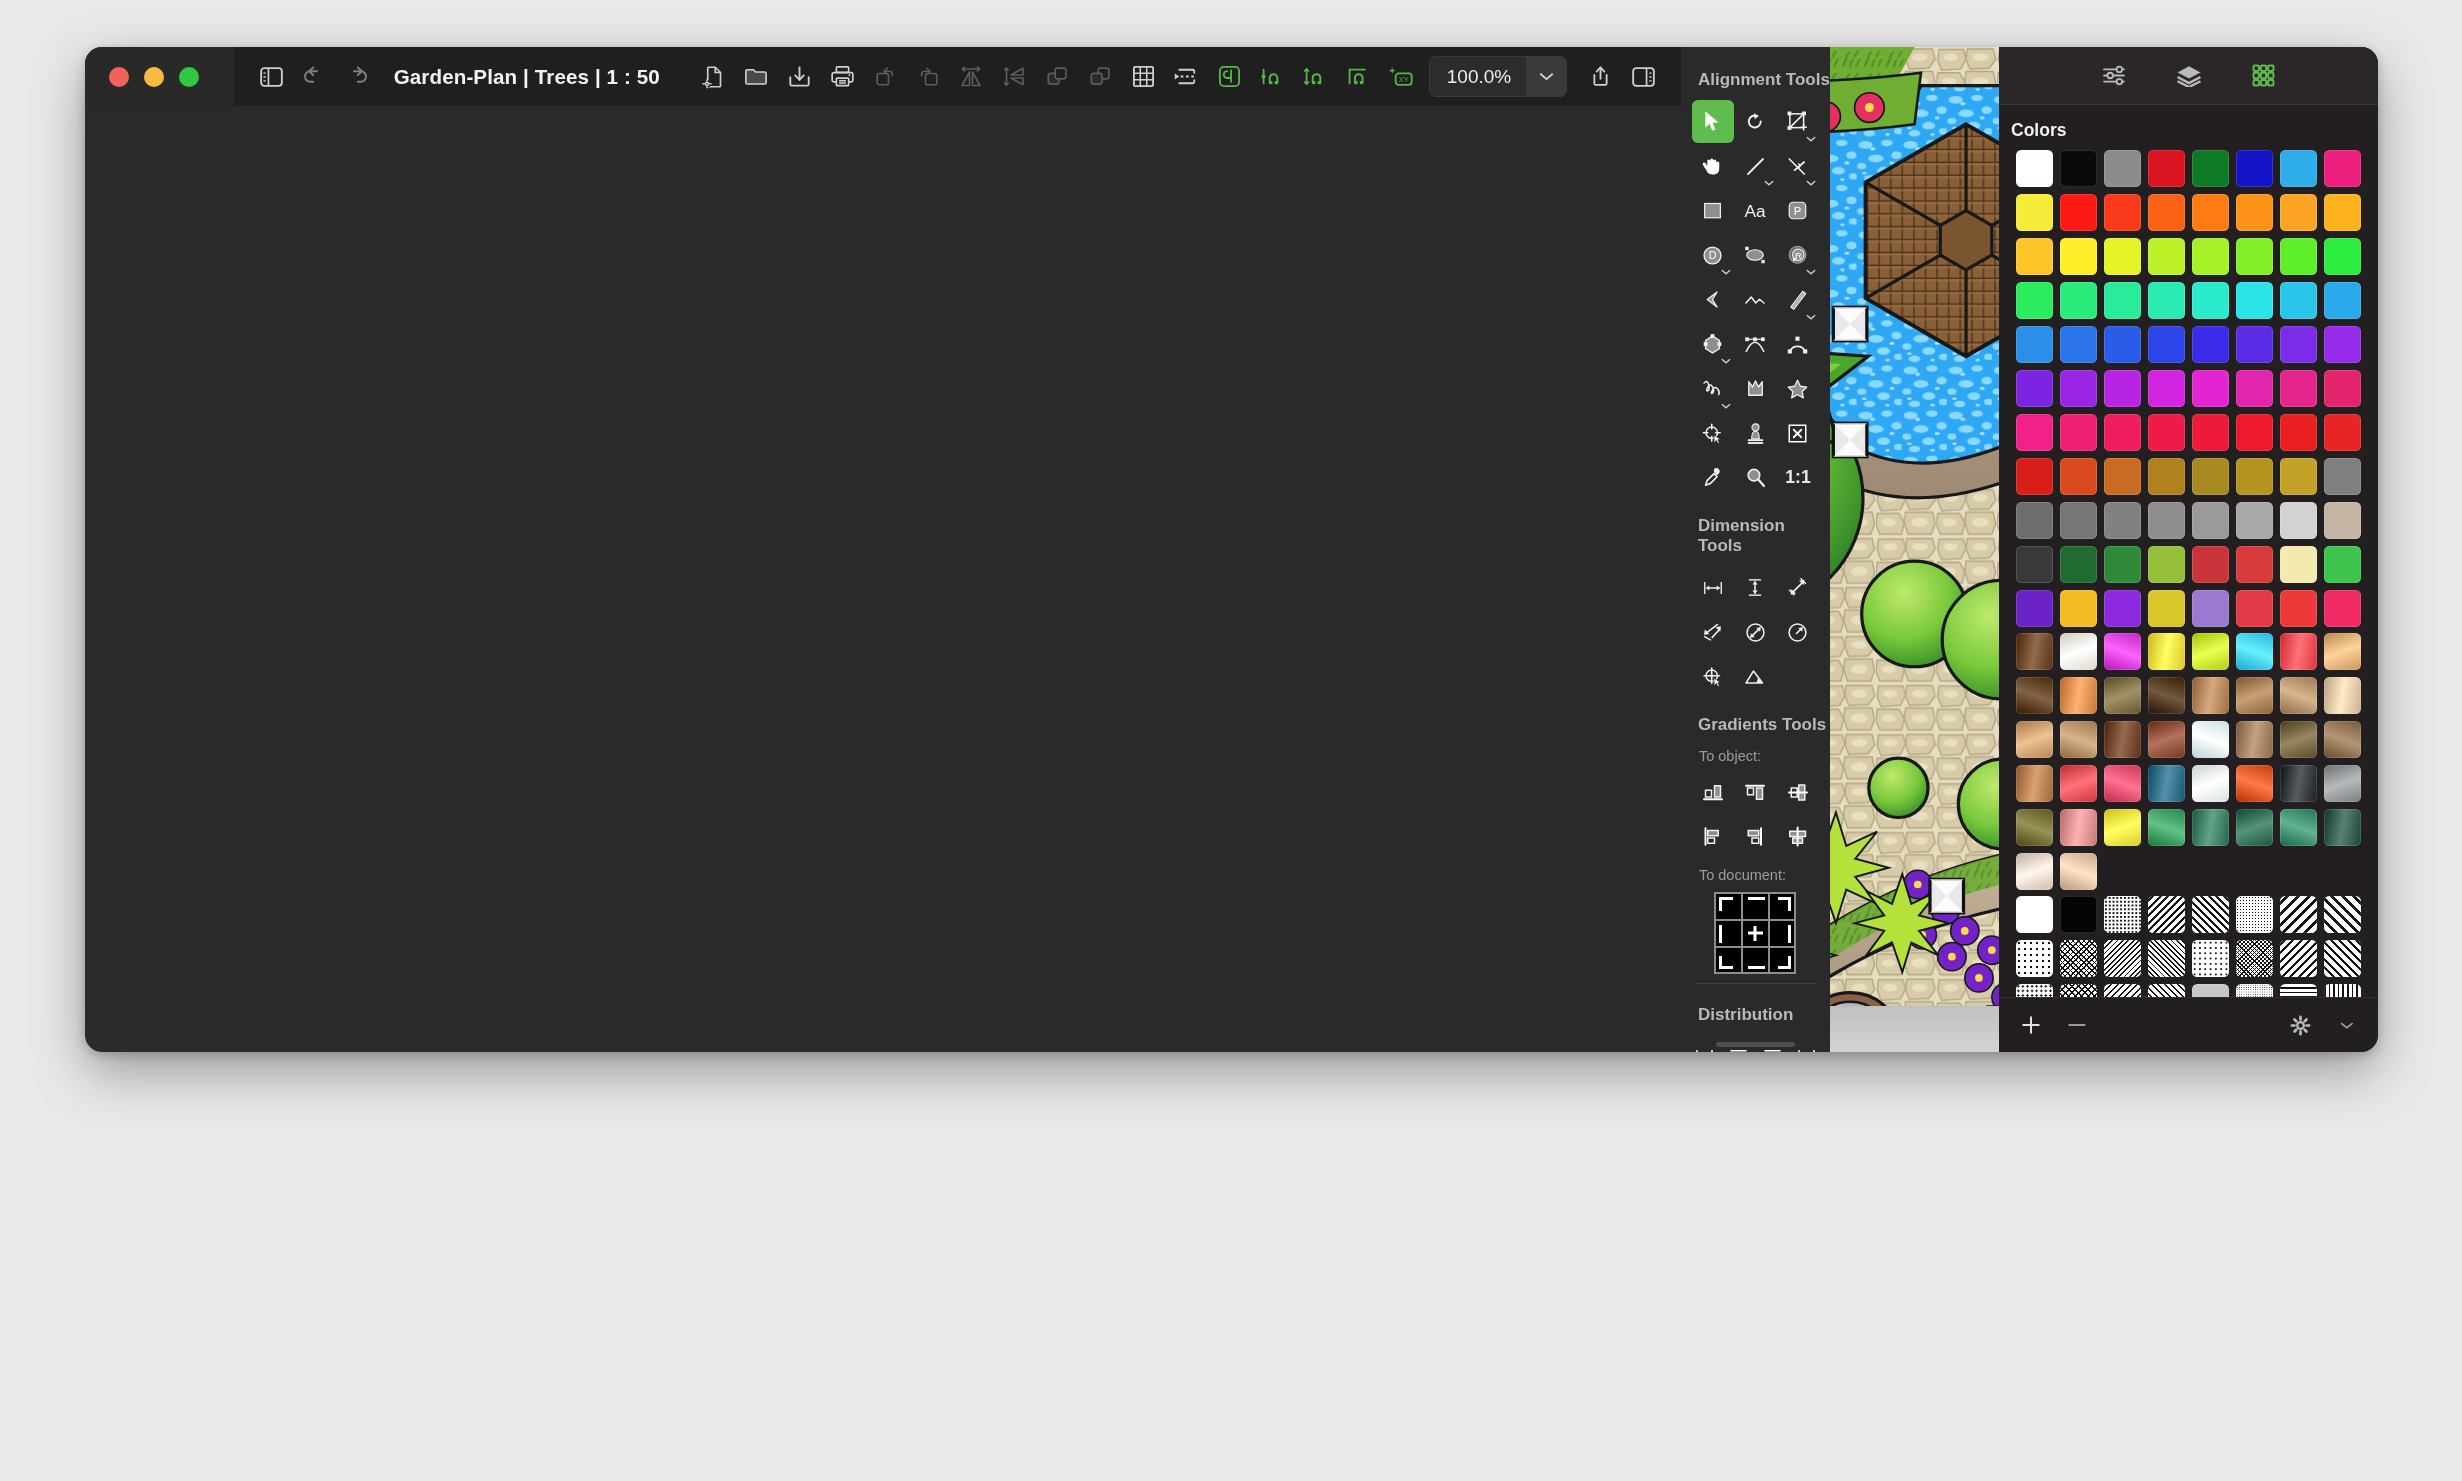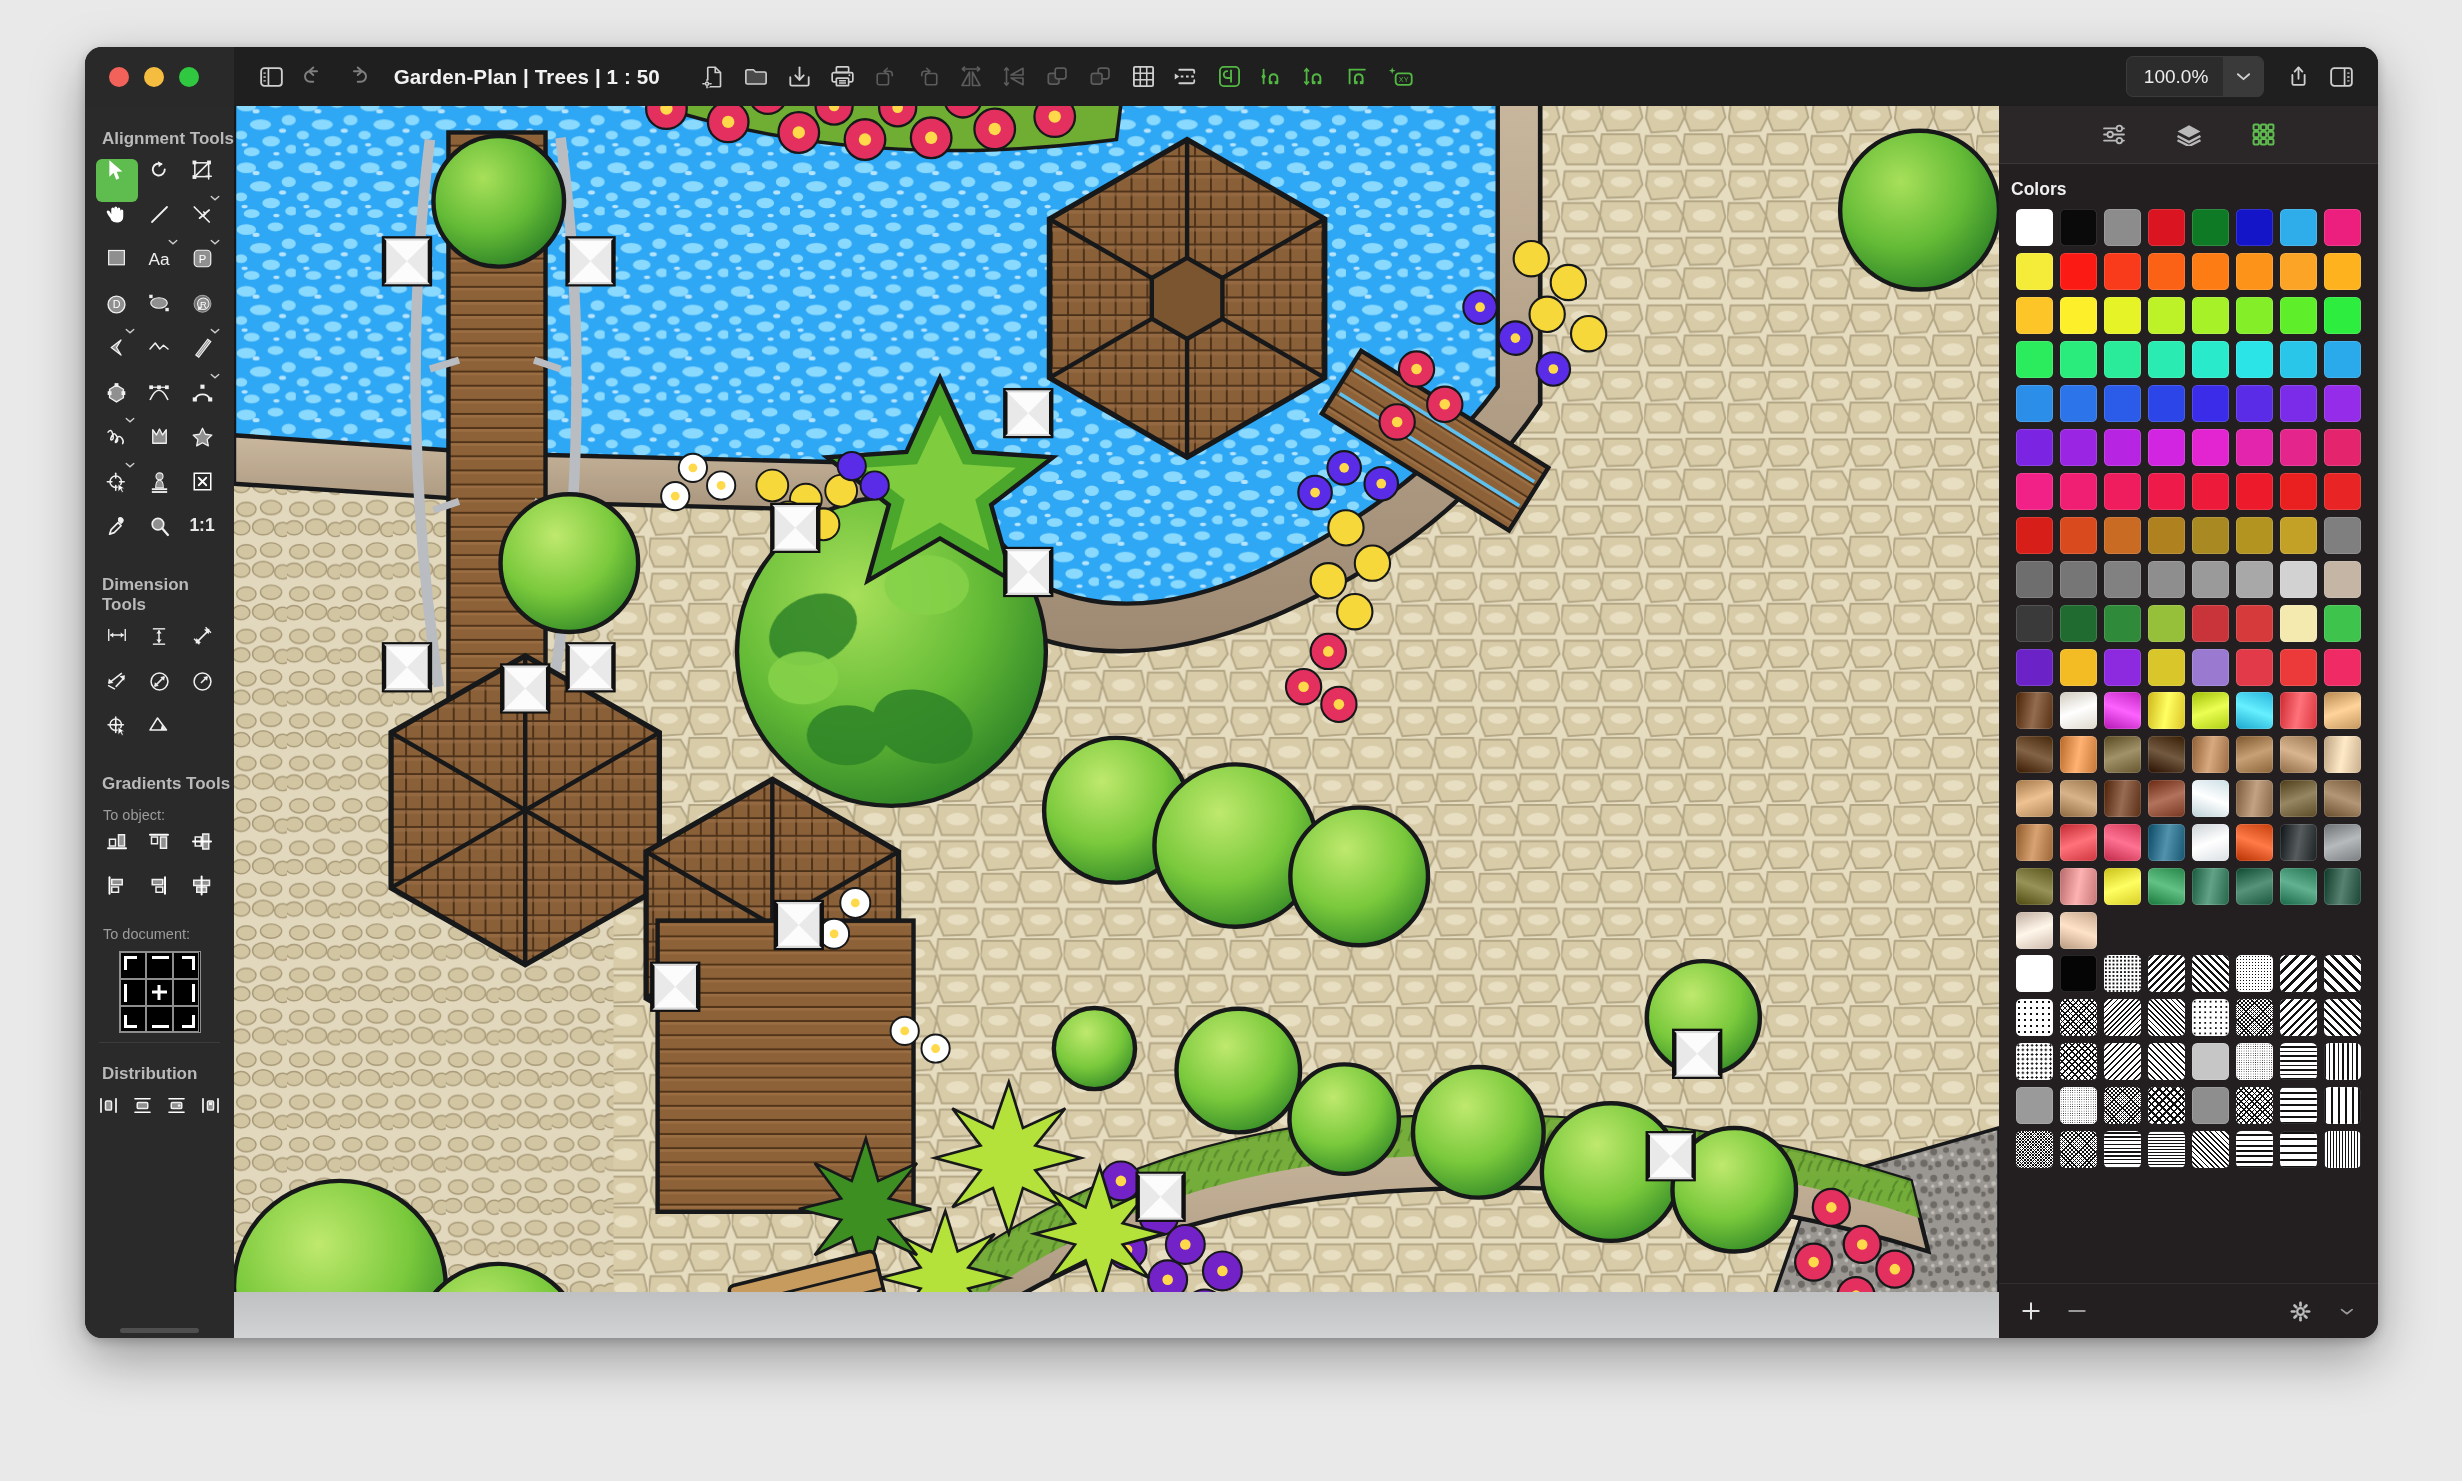--- a/index.html
+++ b/index.html
@@ -5,26 +5,26 @@
   * { box-sizing: border-box; margin: 0; padding: 0; }
   html, body {
     width: 2462px; height: 1482px;
     background: #e9e9ea;
     font-family: "Liberation Sans", sans-serif;
     overflow: hidden;
   }
   #app-window {
     position: absolute;
     left: 85px; top: 47px;
-    width: 2293px; height: 1291px;
+    width: 2293px; height: 1005px;
     background: #2a2a2a;
     border-radius: 17px;
     box-shadow: 0 20px 53px rgba(0,0,0,.34), 0 3px 10.7px rgba(0,0,0,.20);
     overflow: hidden;
-    display: flex; flex-direction: column;
+    display: flex; flex-direction: row;
   }
 
   
   #titlebar {
     height: 59px; min-height: 59px;
     background: #292929;
     display: flex; align-items: center;
     position: relative;
   }
   #traffic { display: flex; gap: 15px; padding-left: 24px; width: 149px; }
@@ -86,21 +86,21 @@
     color: #9c9c9c; font-size: 14.5px;
     padding: 4.6px 0 4.6px 18px;
   }
   .tool-grid {
     display: grid; grid-template-columns: repeat(3, 1fr);
     padding: 1.5px 10.7px 4.6px 10.7px;
     row-gap: 1.5px;
   }
   .tool-grid.cols4 { grid-template-columns: repeat(4, 1fr); padding: 1.5px 6px; }
   .tool {
-    height: 43px; display: flex; justify-content: center;
+    height: 43px; display: flex; align-items: center; justify-content: center;
     border-radius: 6px; position: relative;
   }
   .tool.active { background: #5fbd4f; }
   .tool .chev {
     position: absolute; right: 3px; bottom: 1.5px;
     width: 10px; height: 6px;
   }
   .tool .lbl { color: #e8e8e8; font-size: 17.5px; font-weight: bold; }
   .sb-divider { height: 0.8px; background: #3c3c3c; margin: 9px 13.7px; }
   #doc-align-grid {

